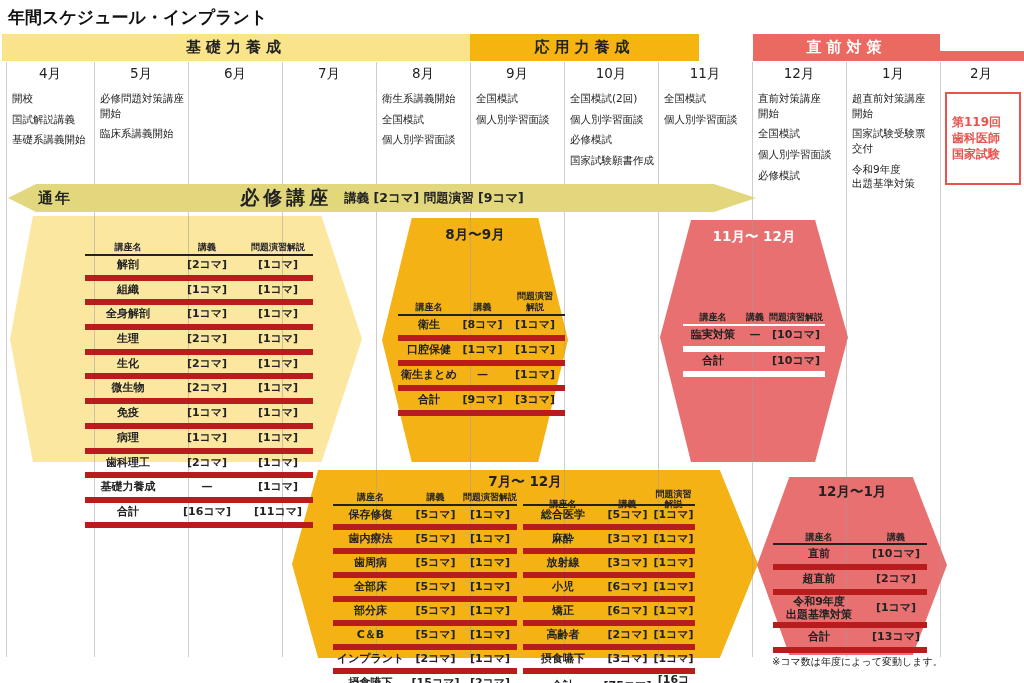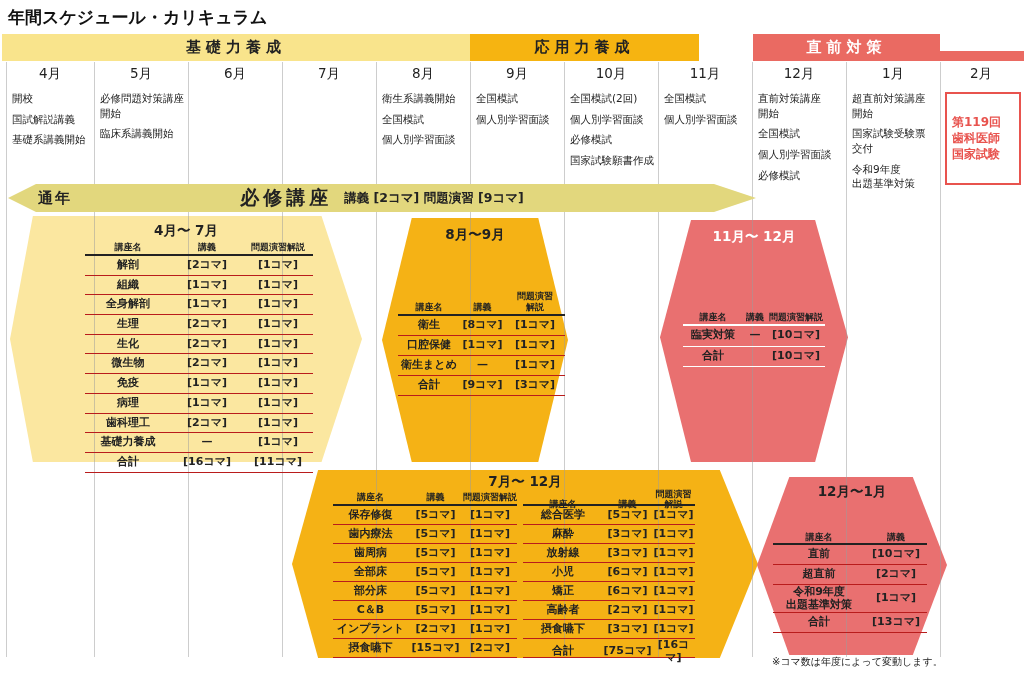--- a/index.html
+++ b/index.html
@@ -34,35 +34,35 @@
   .banner-detail{font-size:12.5px;font-weight:bold;margin-left:12px;}
 
   
   .hex{position:absolute;z-index:2;}
   .hex-title{position:absolute;left:0;right:0;text-align:center;font-size:13.5px;font-weight:bold;z-index:8;white-space:pre-line;}
   .hex-title.white{color:#fff;}
 
   
   .htable{position:absolute;z-index:8;}
   .trow{display:grid;grid-template-columns:var(--cols);height:var(--rh);align-items:center;text-align:center;
-        border-bottom:1px solid #b91c1c;font-size:11px;font-weight:600;}
+        border-bottom:6px solid #b91c1c;font-size:11px;font-weight:600;}
   .trow span{white-space:pre-line;line-height:1.15;}
   .thead{font-size:9px;font-weight:600;height:var(--hh);border-bottom:2px solid #222;align-items:end;padding-bottom:2px;}
   .htable.pink .trow{border-bottom-color:#fff;}
   .htable.pink .thead{border-bottom-color:#fff;}
   .htable.auto .trow{height:auto;min-height:17px;padding:1px 0;}
 
   .footnote{position:absolute;left:772px;top:655px;font-size:10px;color:#222;z-index:8;}
 </style>
 </head>
 <body>
 
 <div class="canvas">
 
-  <div class="page-title">年間スケジュール・カリキュラム</div>
+  <div class="page-title">年間スケジュール・インプラント</div>
 
   <div class="band-seg" style="left:2px;width:468px;background:#F9E48C;color:#222;">基礎力養成</div>
   <div class="band-seg" style="left:470px;width:229px;background:#F6B411;color:#222;">応用力養成</div>
   <div class="band-seg" style="left:753px;width:187px;background:#EA6A62;color:#fff;">直前対策</div>
   <div class="band-ext" style="left:940px;top:51px;width:84px;height:10px;background:#EA6A62;"></div>
 
   <div class="hex" style="left:10px;top:216px;width:352px;height:246px;background:#FBE7A0;
        clip-path:polygon(6.5% 0,88.5% 0,100% 50%,88.5% 100%,6.5% 100%,0 50%);"></div>
   <div class="hex" style="left:382px;top:218px;width:186px;height:244px;background:#F5B215;
        clip-path:polygon(16% 0,84% 0,100% 50%,84% 100%,16% 100%,0 50%);"></div>
@@ -180,21 +180,20 @@
   <div class="exam-box">第119回
 歯科医師
 国家試験</div>
 
   <div class="banner">
     <span class="banner-year">通年</span>
     <span class="banner-title">必修講座</span>
     <span class="banner-detail">講義 [2コマ] 問題演習 [9コマ]</span>
   </div>
 
-  <div class="hex-title" style="left:10px;top:222px;width:352px;">4月〜 7月</div>
   <div class="htable" style="left:85px;top:238px;width:228px;--cols:86px 72px 70px;--rh:18.7px;--hh:14px;">
     <div class="trow thead">
       <span>講座名</span>
       <span>講義</span>
       <span>問題演習解説</span>
     </div>
     <div>
 
         <div class="trow">
           <span>解剖</span>

